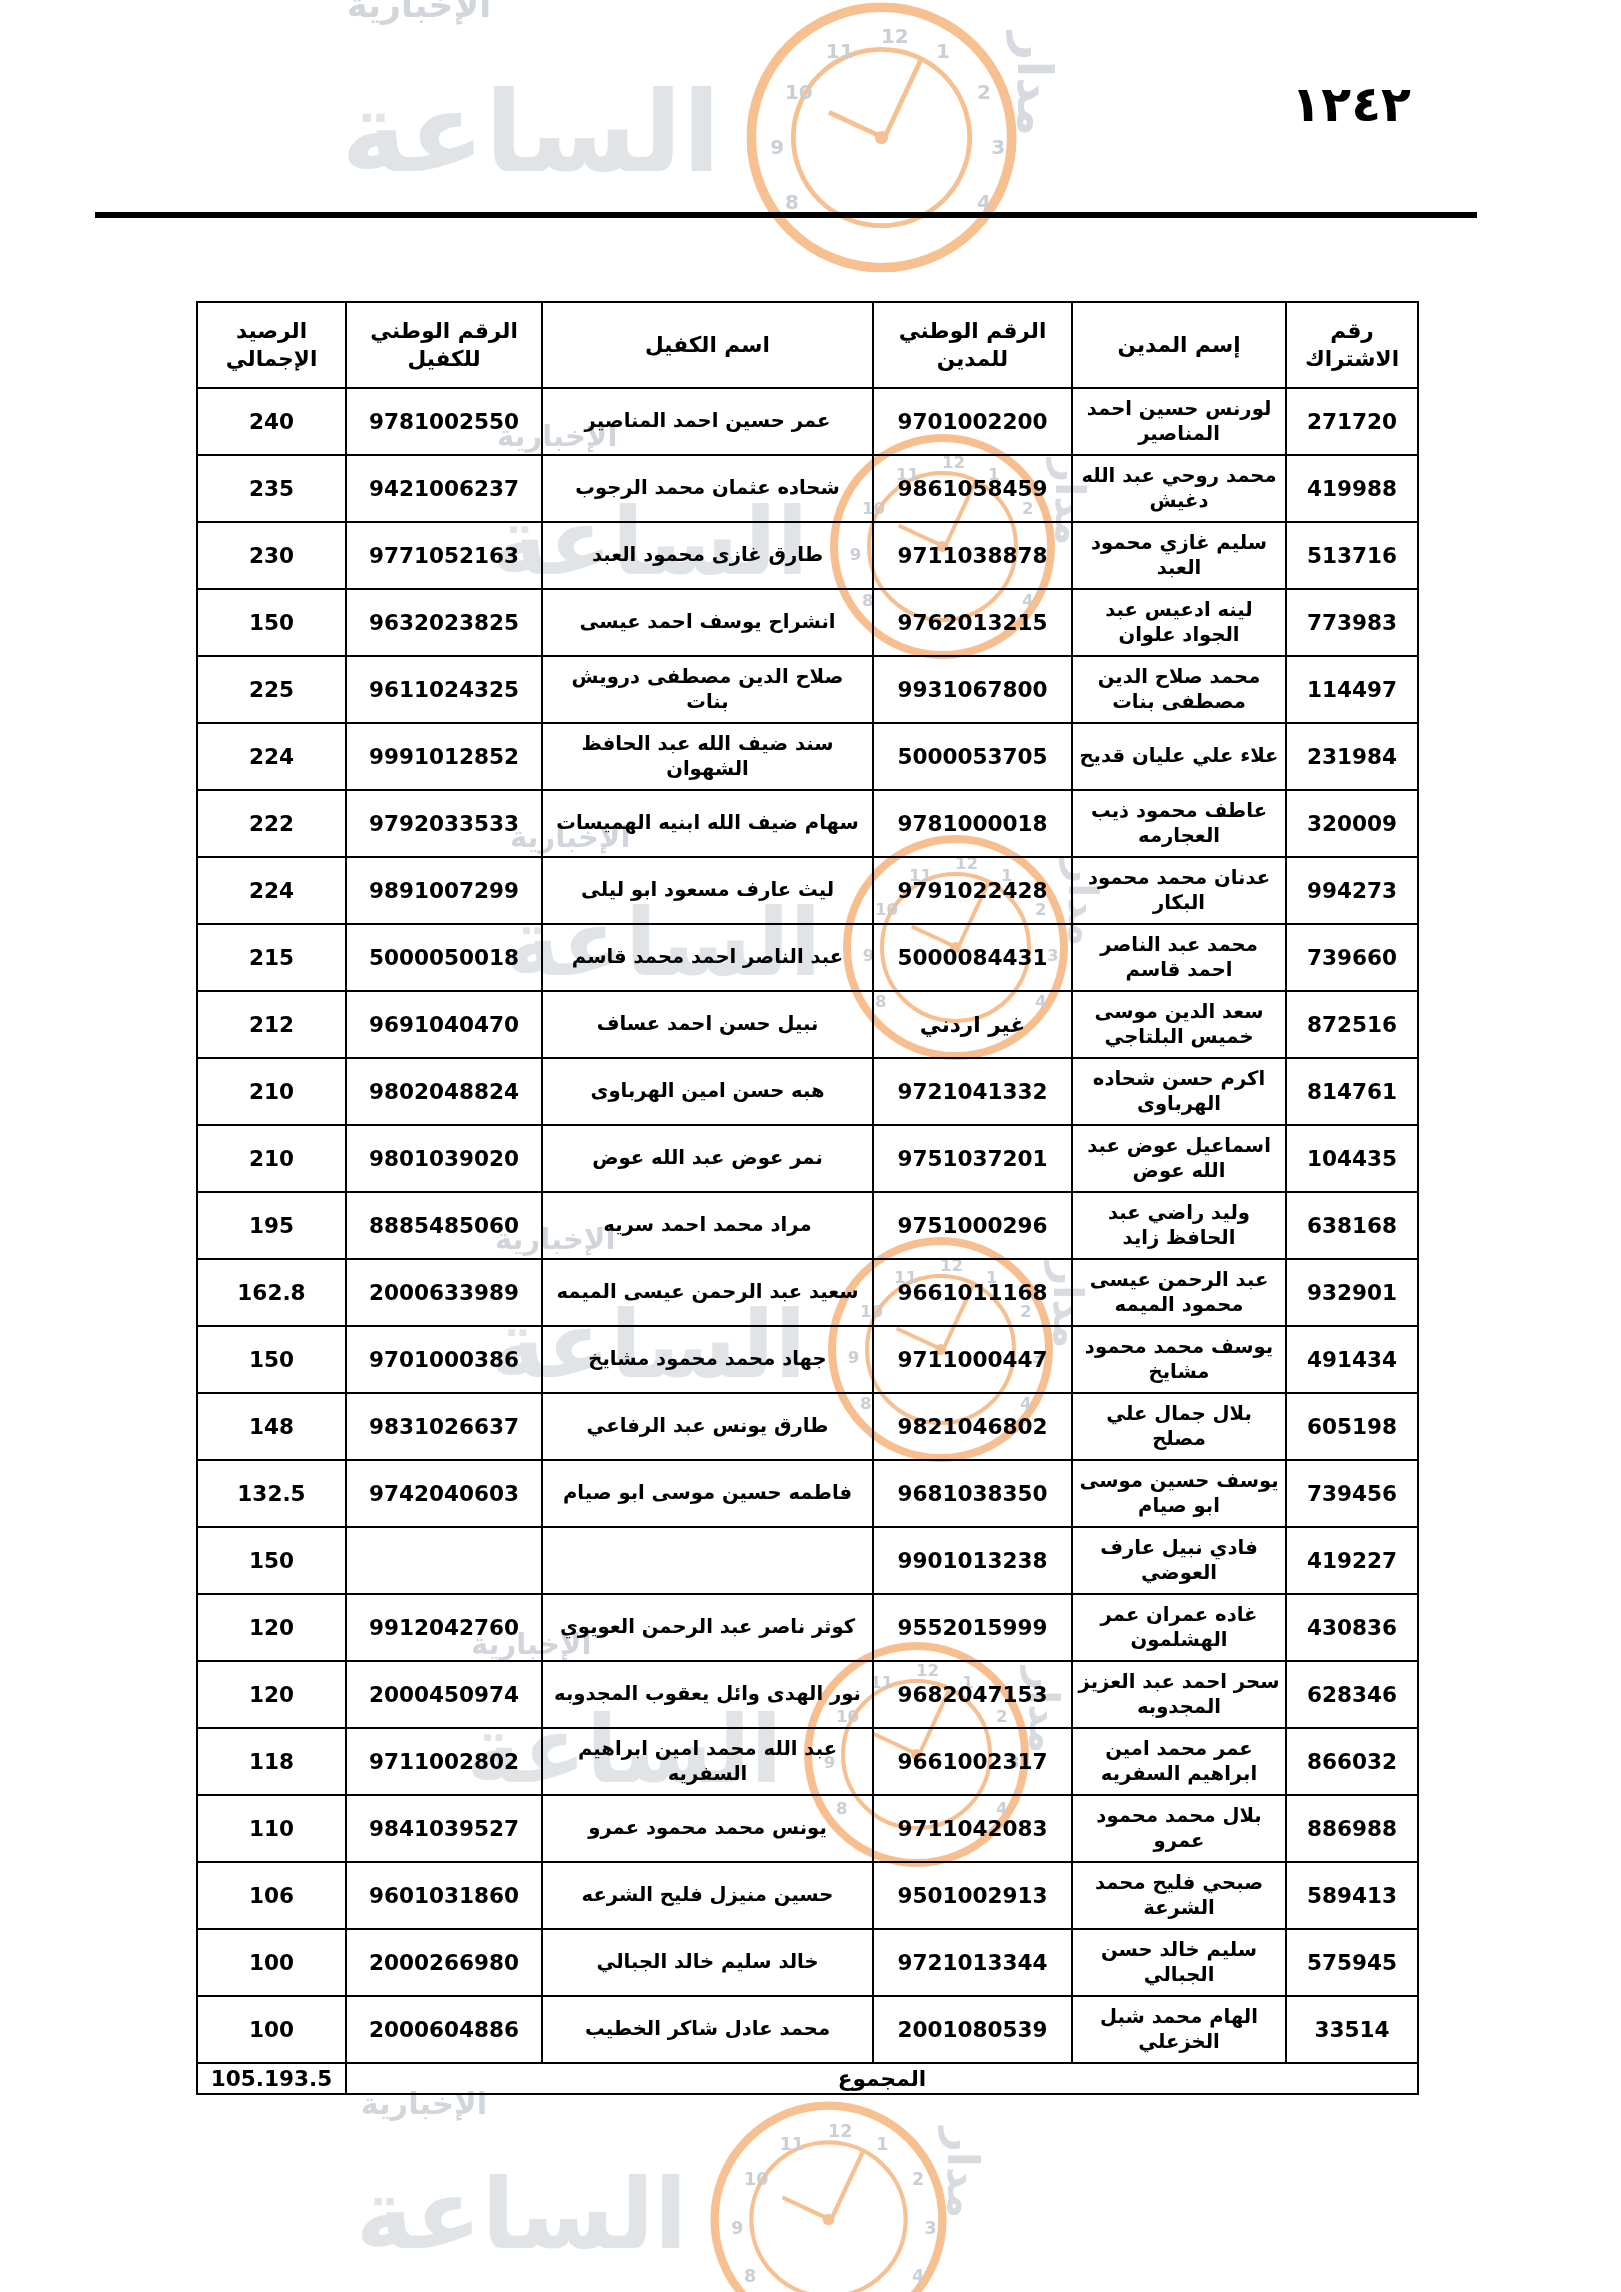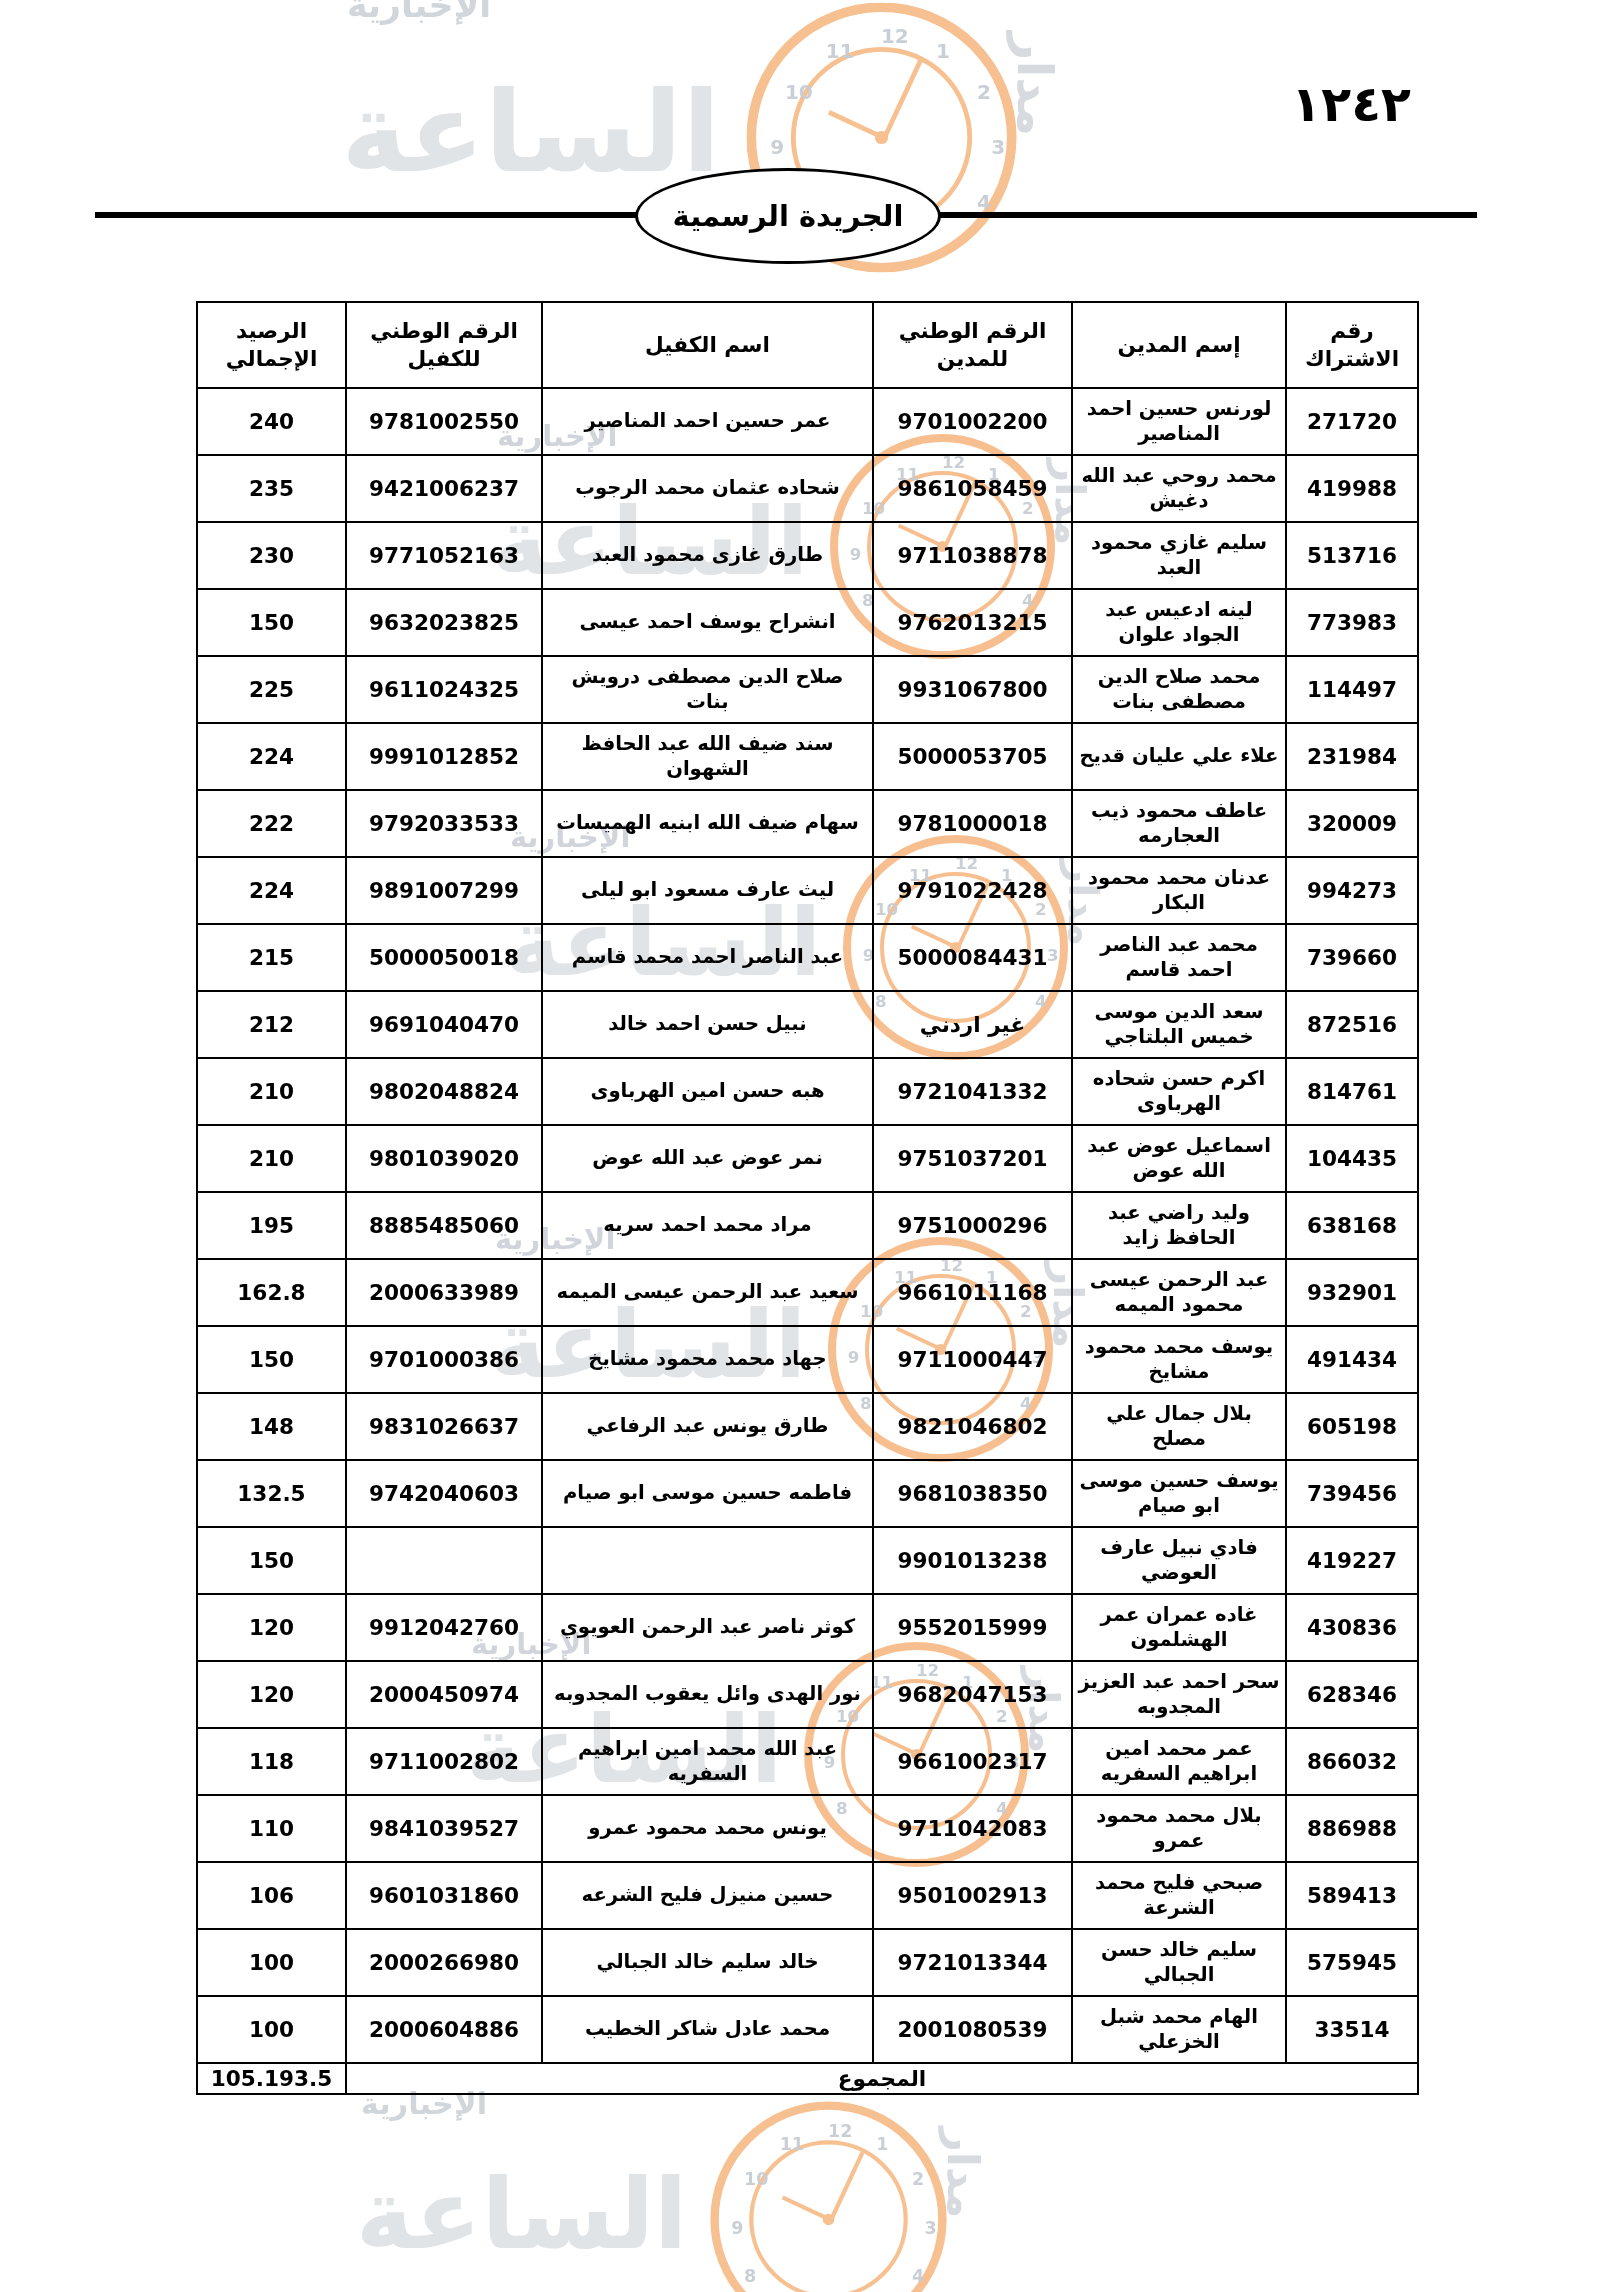--- a/index.html
+++ b/index.html
@@ -206,23 +206,20 @@
         </div>
         <div class="wm-big">الساعة</div>
         <div class="wm-small">الإخبارية</div>
         <div class="wm-madar">مدار</div>
       </div>
     </div>
 
   <div class="page-number">١٢٤٢</div>
 
   <div class="masthead-rule"></div>
-  <div class="masthead-oval">
-    <span>الجريدة الرسمية</span>
-  </div>
 
   <table class="gazette-table">
     <colgroup>
       <col style="width:132px">
       <col style="width:214px">
       <col style="width:199px">
       <col style="width:331px">
       <col style="width:196px">
       <col style="width:149px">
     </colgroup>
@@ -306,21 +303,21 @@
           <td class="name-cell">محمد عبد الناصر احمد قاسم</td>
           <td class="num-cell">5000084431</td>
           <td class="name-cell">عبد الناصر احمد محمد قاسم</td>
           <td class="num-cell">5000050018</td>
           <td class="num-cell">215</td>
         </tr>
         <tr>
           <td class="num-cell">872516</td>
           <td class="name-cell">سعد الدين موسى خميس البلتاجي</td>
           <td class="num-cell">غير اردني</td>
-          <td class="name-cell">نبيل حسن احمد خالد</td>
+          <td class="name-cell">نبيل حسن احمد عساف</td>
           <td class="num-cell">9691040470</td>
           <td class="num-cell">212</td>
         </tr>
         <tr>
           <td class="num-cell">814761</td>
           <td class="name-cell">اكرم حسن شحاده الهرباوى</td>
           <td class="num-cell">9721041332</td>
           <td class="name-cell">هبه حسن امين الهرباوى</td>
           <td class="num-cell">9802048824</td>
           <td class="num-cell">210</td>

